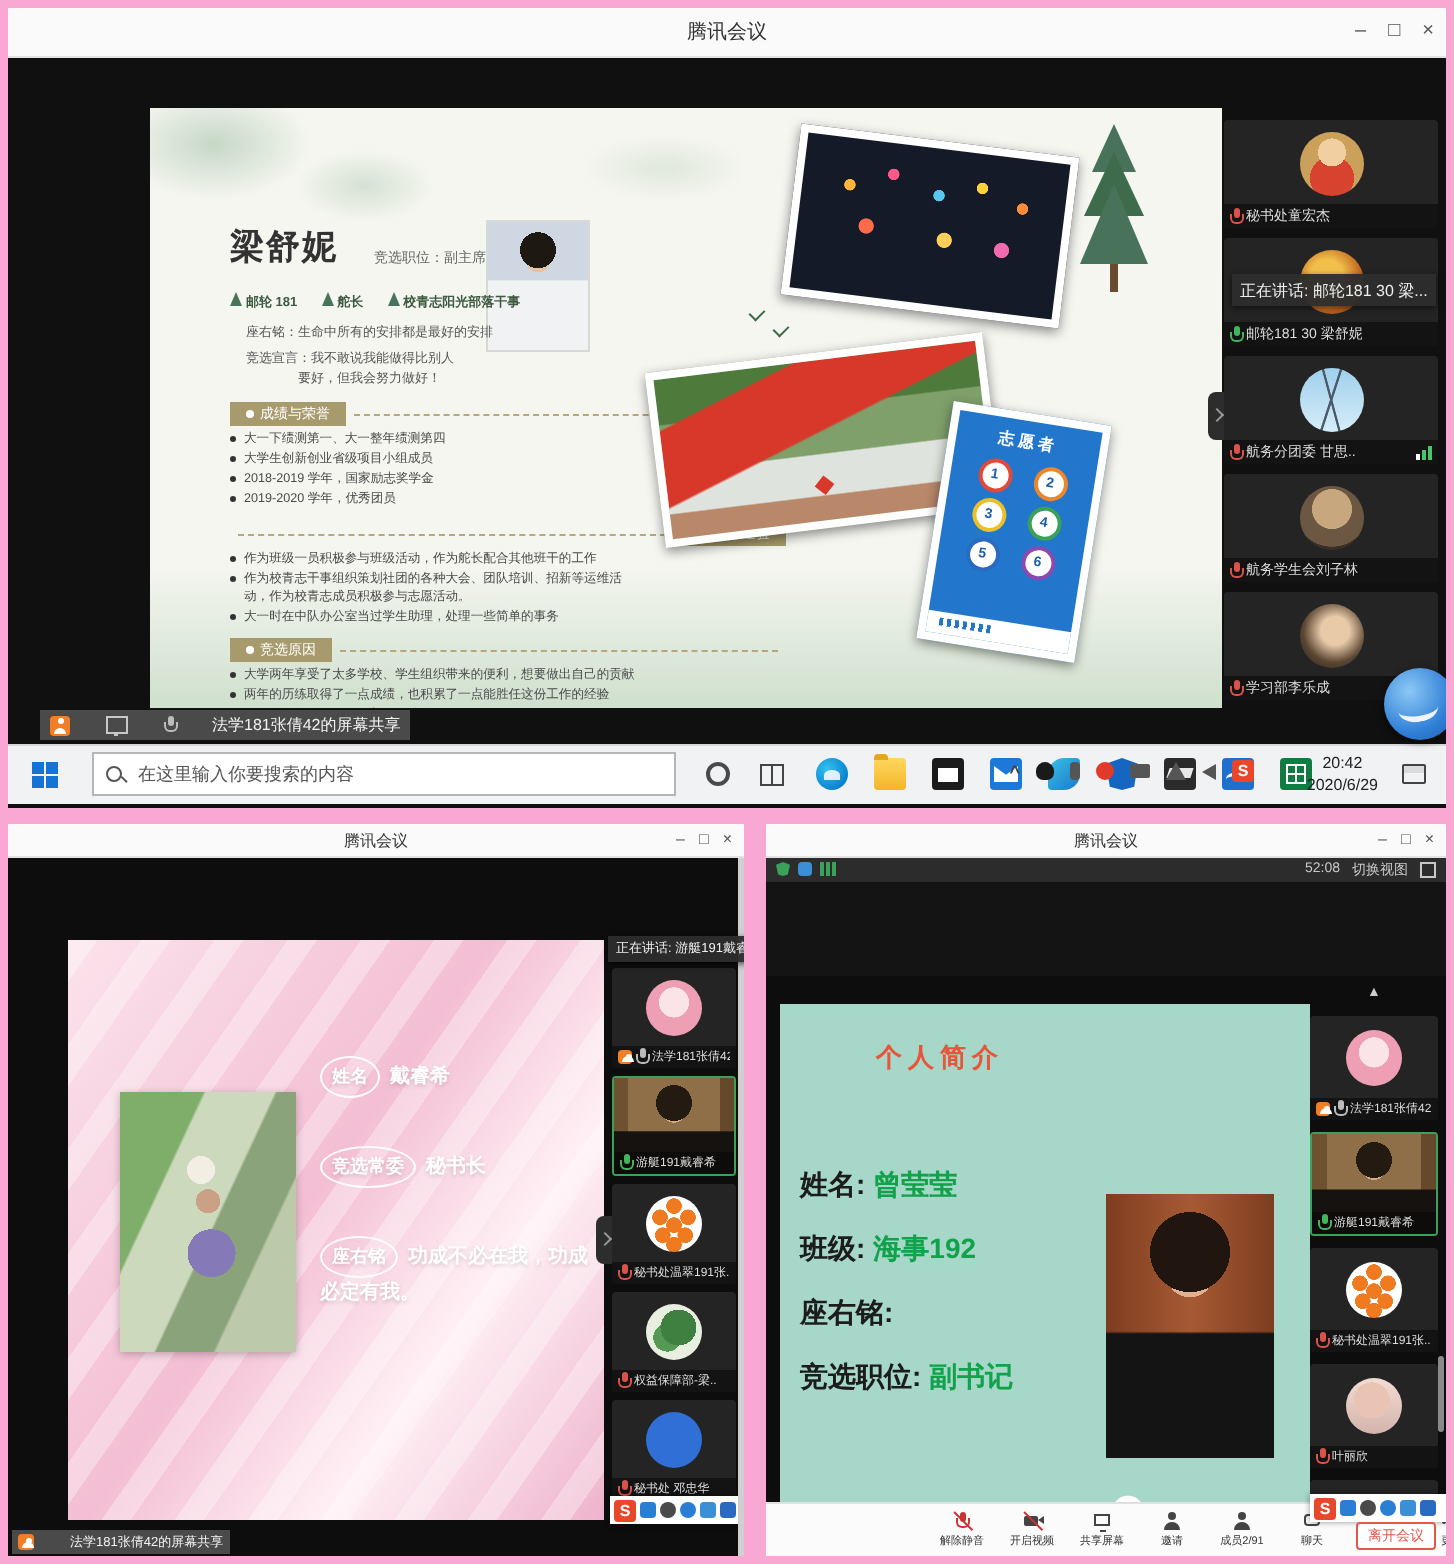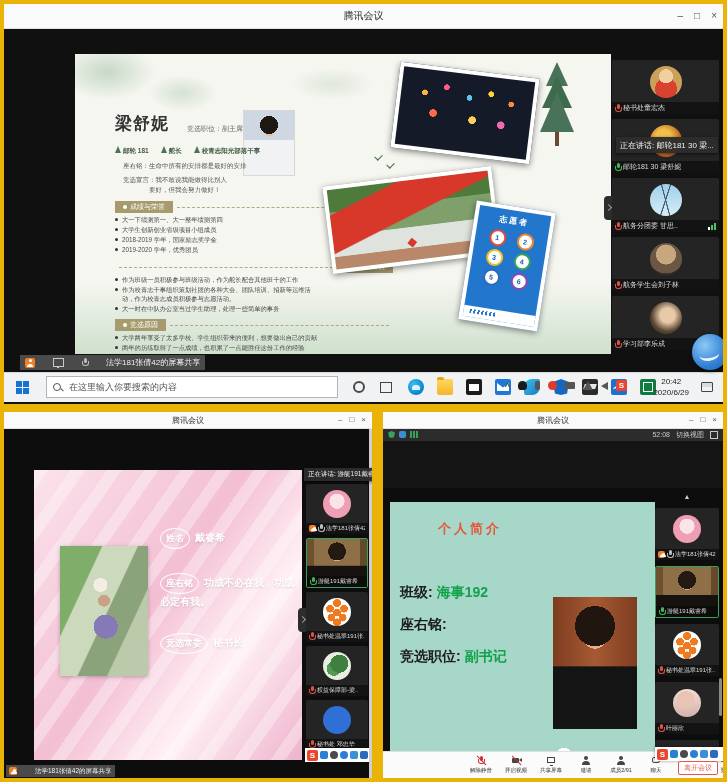--- a/index.html
+++ b/index.html
@@ -1,17 +1,17 @@
 <!DOCTYPE html>
 <html><head>
 <meta charset="utf-8">
 <style>
   html,body{margin:0;padding:0;background:#000;width:727px;height:782px;overflow:hidden;
     font-family:"Liberation Sans","DejaVu Sans",sans-serif;}
-  .stage{position:relative;width:727px;height:782px;background:#eab308;overflow:hidden;}
+  .stage{position:relative;width:727px;height:782px;background:#f9a8d4;overflow:hidden;}
   .win{position:absolute;background:#141414;overflow:hidden;}
   
   .titlebar{position:absolute;left:0;right:0;top:0;background:#fafafa;border-bottom:1px solid #e3e3e3;
     display:flex;align-items:center;justify-content:center;z-index:30;}
   .titlebar .ttl{color:#333;}
   .controls{position:absolute;right:6px;top:0;bottom:0;display:flex;align-items:center;gap:11px;color:#555;}
   .controls span{cursor:default;line-height:1;}
   
   .sidebar{position:absolute;display:flex;flex-direction:column;}
   .tile{position:relative;background:#242424;border-radius:2px;overflow:hidden;flex:0 0 auto;}
@@ -468,22 +468,22 @@
         <span>–</span>
         <span>□</span>
         <span>×</span>
       </div>
     </div>
     <div class="body2">
       <div class="slide2">
         <div class="w2-photo"></div>
         <div class="s2-lines">
           <div class="s2-line"><span class="s2-cap">姓名</span><span>戴睿希</span></div>
+          <div class="s2-line"><span class="s2-cap">竞选常委</span><span>秘书长</span></div>
           <div class="s2-line"><span class="s2-cap">座右铭</span><span>功成不必在我，功成必定有我。</span></div>
-          <div class="s2-line"><span class="s2-cap">竞选常委</span><span>秘书长</span></div>
         </div>
       </div>
       <div class="sidebar sb2">
         <div class="tile">
           <div class="av av-pink"></div>
           <div class="lbl">
               <span class="sb-p" style="width:7px;height:7px;"></span>
             <span class="mic gray"></span>
             <span class="nm">法学181张倩42..</span>
             </div>
@@ -551,20 +551,21 @@
       <div class="mt-right">
         <span>52:08</span>
         <span>切换视图</span>
         <span class="mt-full"></span>
       </div>
     </div>
     <div class="body3">
       <div class="slide3">
         <div class="s3-title">个人简介</div>
         <div class="s3-lines">
+          <div><span>姓名:</span><span class="s3-val">曾莹莹</span></div>
           <div><span>班级:</span><span class="s3-val">海事192</span></div>
           <div><span>座右铭:</span><span class="s3-val"></span></div>
           <div><span>竞选职位:</span><span class="s3-val">副书记</span></div>
         </div>
         <div class="cam3"></div>
         <div class="plant"></div>
       </div>
       <div class="sidebar sb3">
         <div class="sb-up">▲</div>
         <div class="tile">

